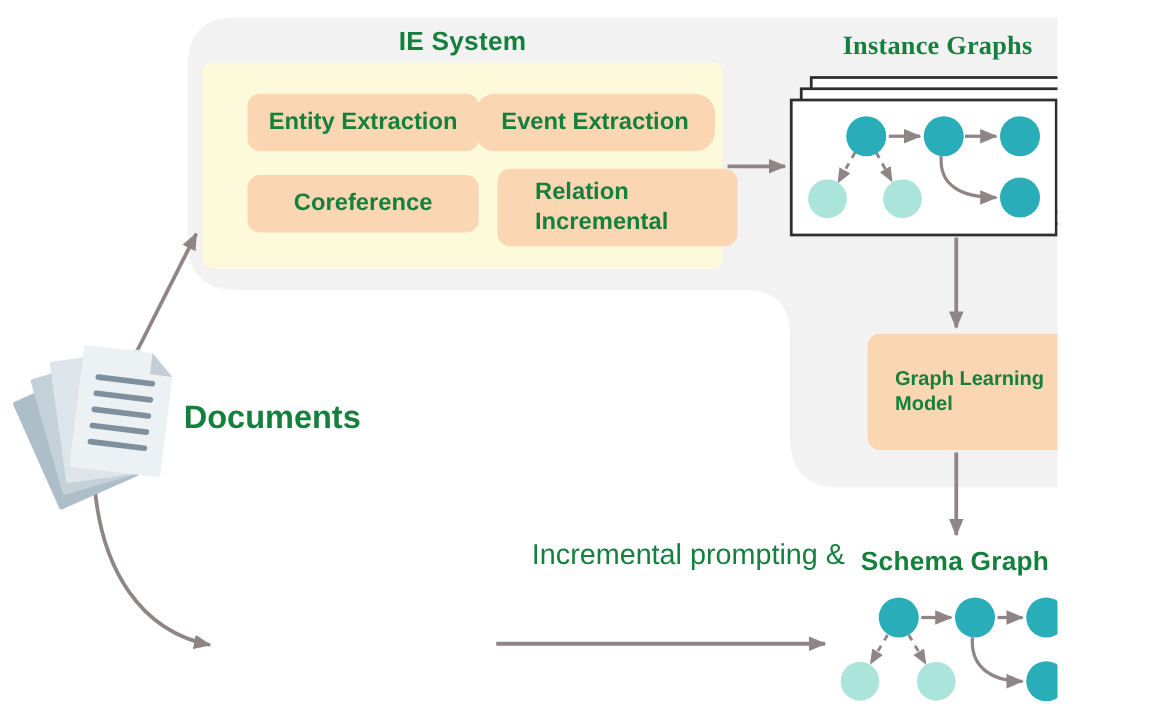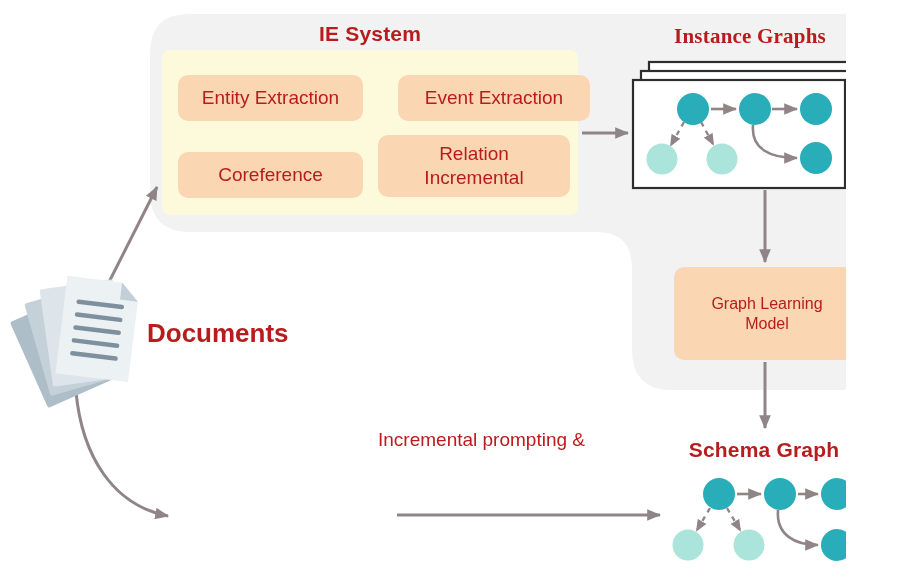--- a/index.html
+++ b/index.html
@@ -1,31 +1,32 @@
 <!DOCTYPE html>
 <html><head>
 <meta charset="utf-8">
 <style>
   html,body{margin:0;padding:0;background:#ffffff;}
   .canvas{
     position:relative;width:846px;height:580px;background:#ffffff;
-    font-family:"Liberation Sans", sans-serif;color:#b91c1c;overflow:hidden;
+    font-family:"Liberation Sans", sans-serif;color:#15803d;overflow:hidden;
   }
   .abs{position:absolute;}
   svg.layer{position:absolute;left:0;top:0;}
   .title{font-weight:700;font-size:21px;text-align:center;letter-spacing:0.2px;}
   .obox{
     position:absolute;background:#FAD6B3;border-radius:10px;
     display:flex;align-items:center;justify-content:center;
-    font-size:19px;font-weight:400;text-align:center;line-height:1.25;
+    font-size:19px;font-weight:700;text-align:left;line-height:1.25;
     box-sizing:border-box;
+    margin-left:20px;
   }
   .obox.big{border-radius:10px;font-size:16px;}
   .doc-label{font-size:26px;font-weight:700;}
-  .edge-label{font-size:19px;text-align:left;line-height:1.5;font-weight:500;}
+  .edge-label{font-size:23px;text-align:right;line-height:1.5;font-weight:500;}
 </style>
 </head>
 <body>
 
 <div class="canvas">
 
   <svg class="layer" width="919" height="580" viewBox="0 0 919 580">
     <defs>
       <marker id="ah" viewBox="0 0 12 10" refX="11" refY="5" markerWidth="14" markerHeight="12" orient="auto" markerUnits="userSpaceOnUse">
         <path d="M0,0 L12,5 L0,10 Z" fill="#8F8587"></path>
@@ -107,23 +108,23 @@
       </g>
     </g>
   </svg>
 
   <div class="abs title" style="left:162px;top:22px;width:416px;">IE System</div>
 
   <div class="abs title" style="left:640px;top:24px;width:220px;font-family:Liberation Serif, serif;">Instance Graphs</div>
 
   <div class="obox" style="left:178px;top:75px;width:185px;height:46px;">Entity Extraction</div>
 
-  <div class="obox" style="left:398px;top:75px;width:192px;height:46px;">Event Extraction</div>
+  <div class="obox" style="left:360px;top:75px;width:192px;height:46px;border-radius:16px;">Event Extraction</div>
 
-  <div class="obox" style="left:178px;top:152px;width:185px;height:46px;">Coreference</div>
+  <div class="obox" style="left:178px;top:140px;width:185px;height:46px;">Coreference</div>
 
   <div class="obox" style="left:378px;top:135px;width:192px;height:62px;padding:0 30px;">Relation Incremental</div>
 
   <div class="obox big" style="left:674px;top:267px;width:186px;height:93px;padding:0 22px;">Graph Learning Model</div>
 
   <div class="abs doc-label" style="left:147px;top:318px;">Documents</div>
 
 
   <div class="abs edge-label" style="left:378px;top:426px;width:298px;">
     <div>Incremental prompting &amp;</div>

